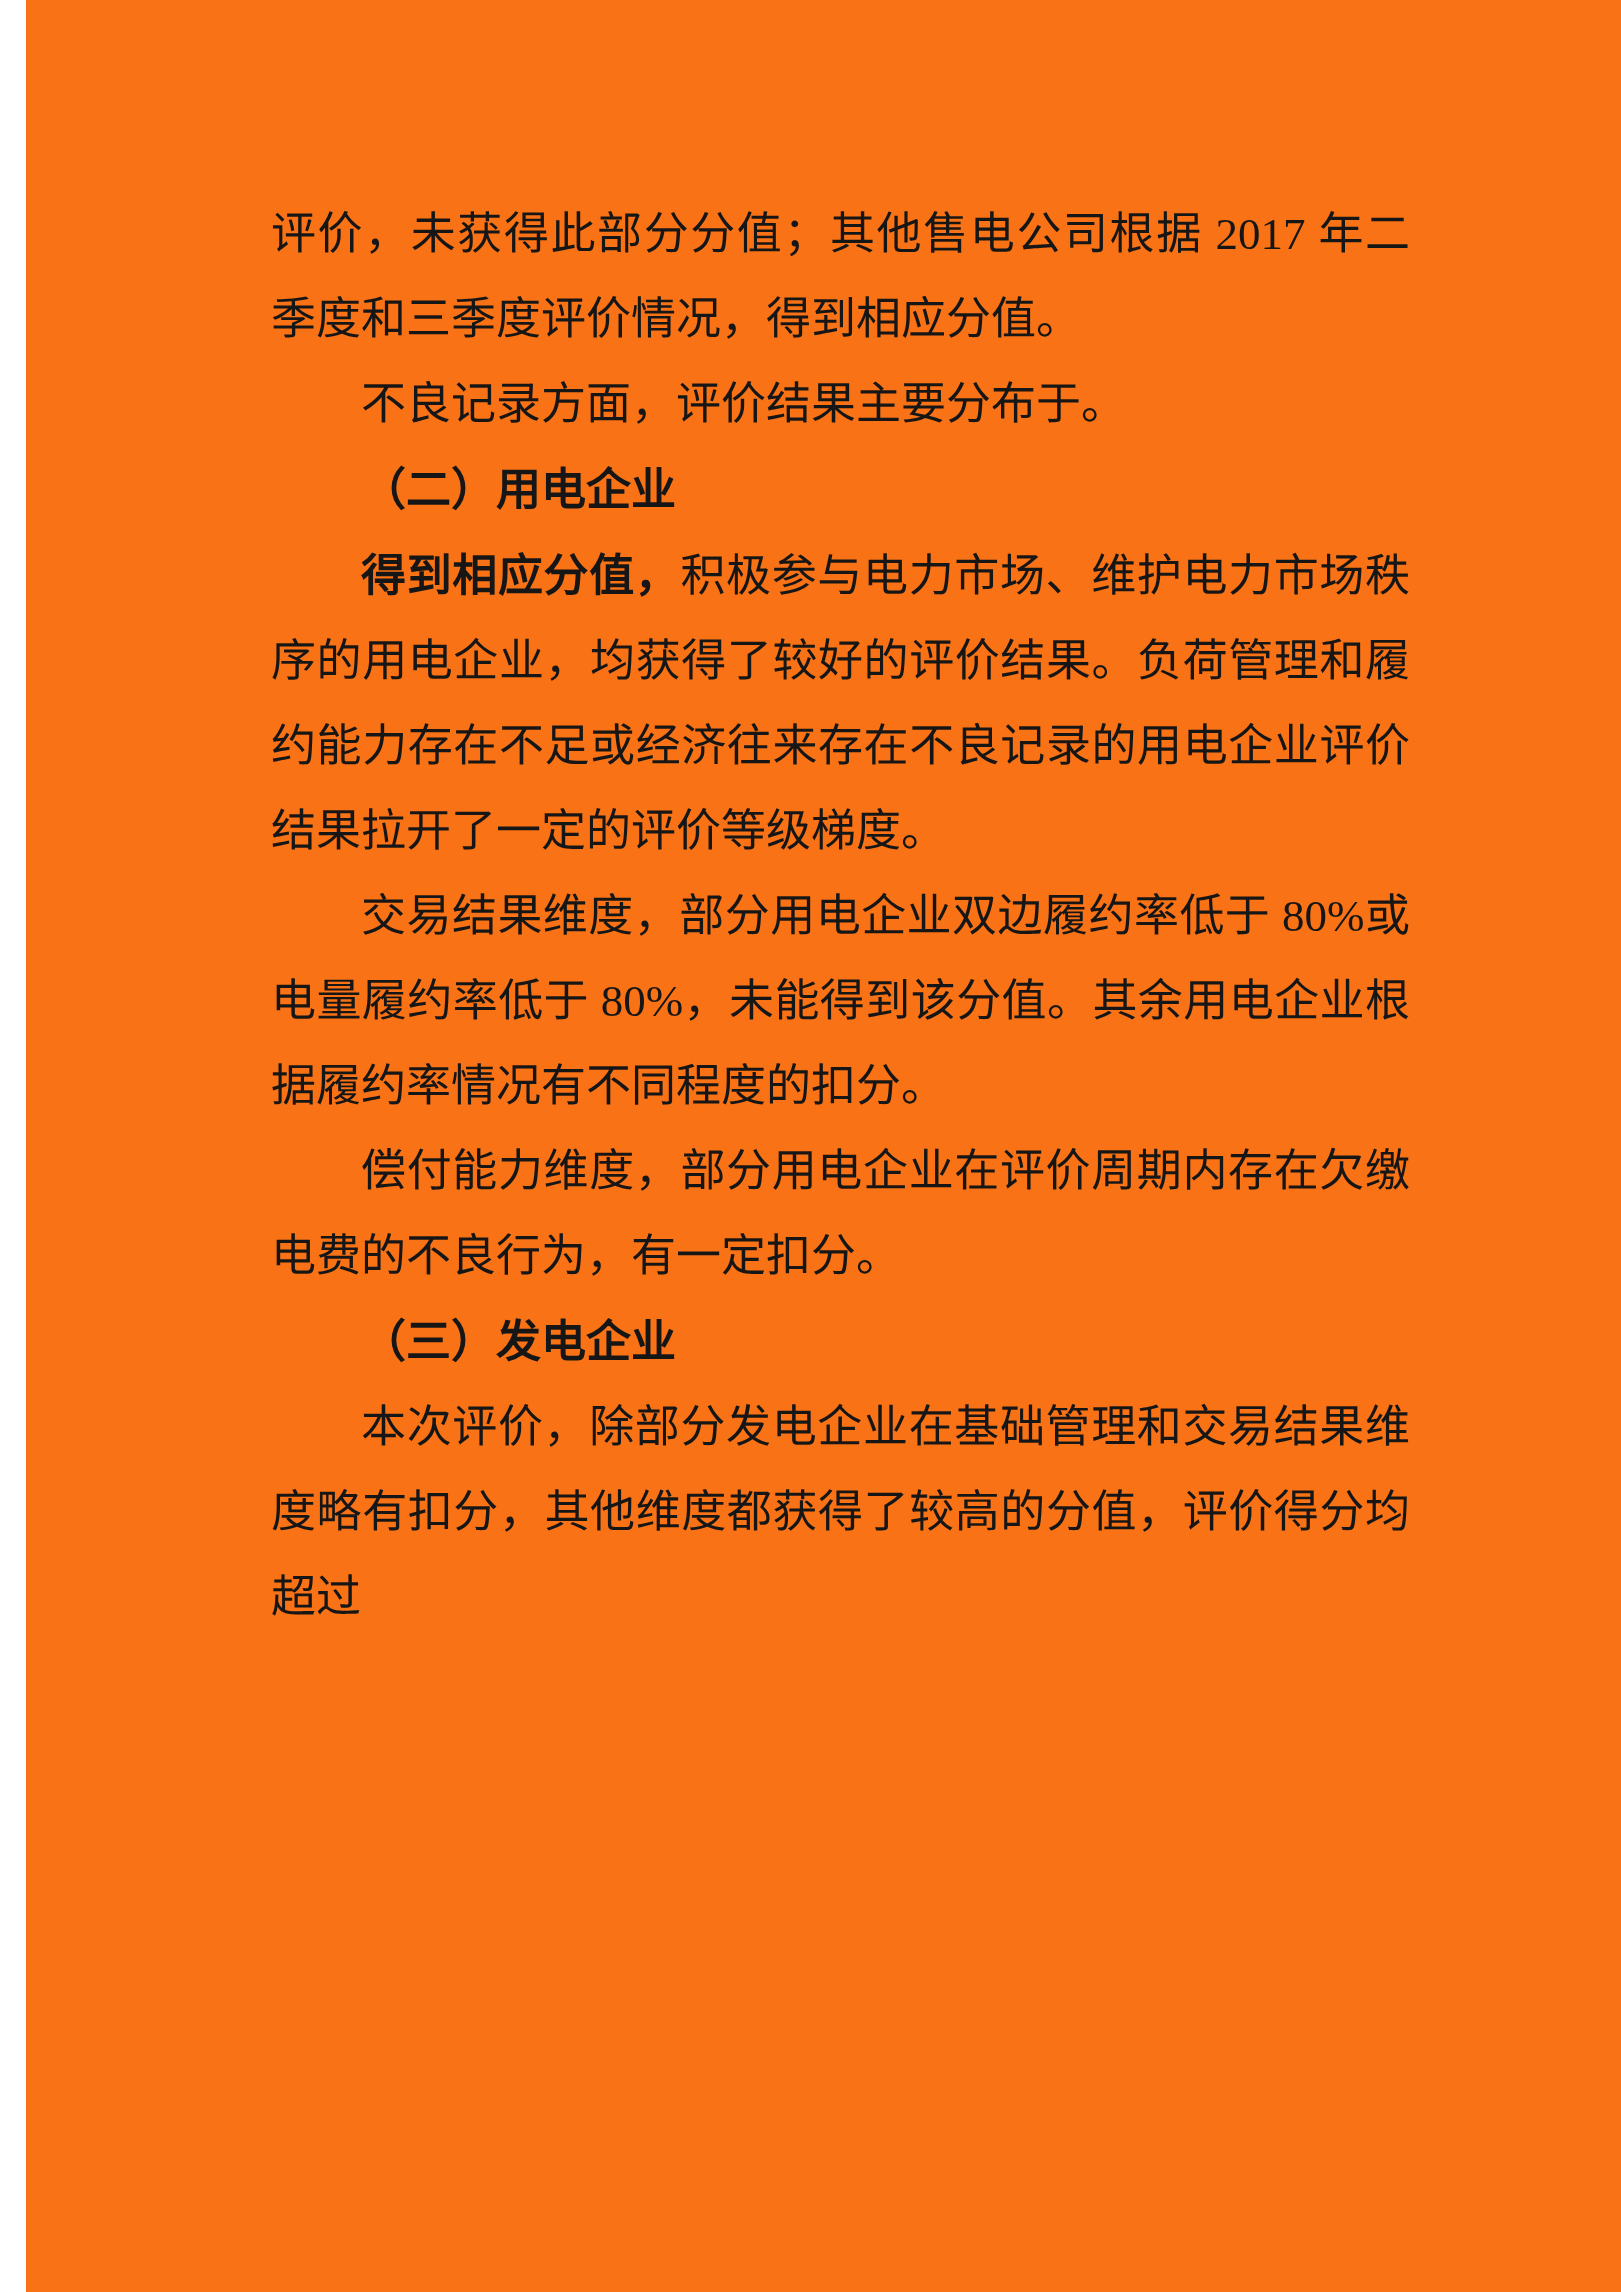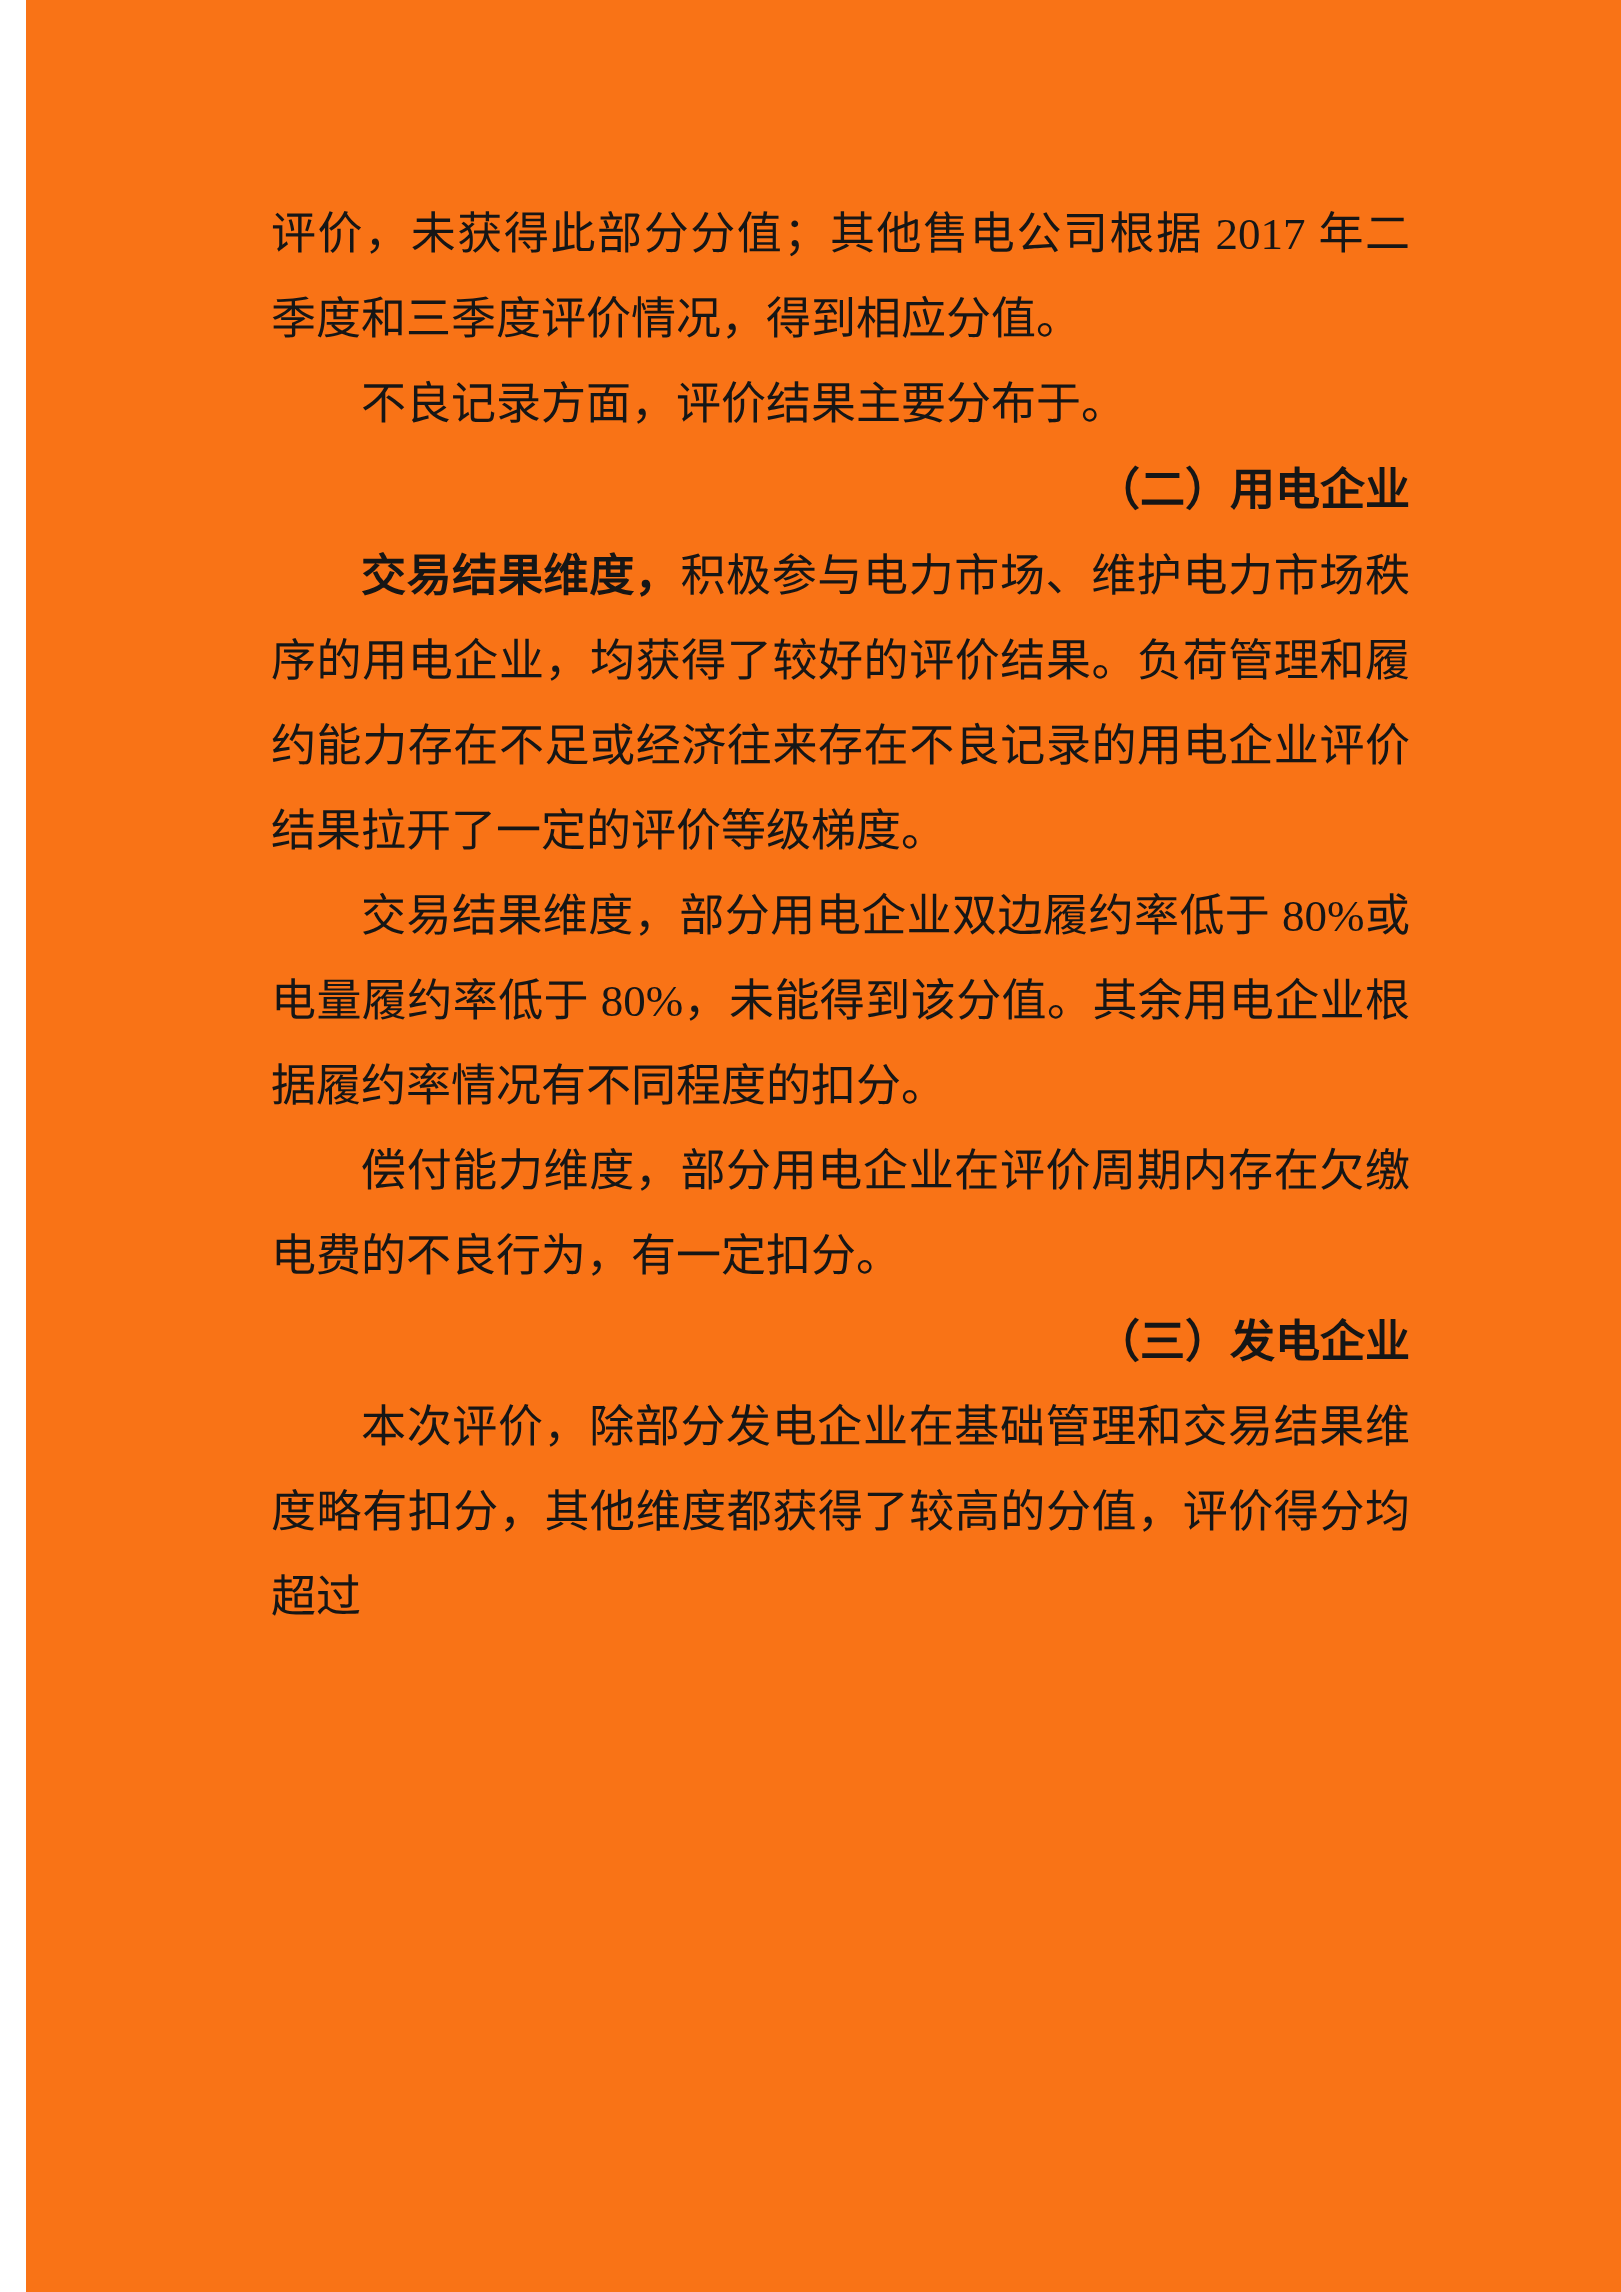--- a/index.html
+++ b/index.html
@@ -30,39 +30,39 @@
   }
   p.para {
     margin: 0;
     padding: 0;
     word-break: normal;
   }
   p.para.indent {
     text-indent: 90px; 
   }
   p.para.heading {
-    text-align: right;
+    text-align: left;
   }
   .seg-bold {
     font-weight: bold;
     font-family: "Liberation Sans", "DejaVu Sans", sans-serif;
   }
   .seg-regular {
     font-weight: normal;
   }
 </style>
 </head>
 <body>
 
 <div class="page">
   <article class="doc-body">
 
   <p class="para"><span class="seg-regular">评价，未获得此部分分值；其他售电公司根据 2017 年二季度和三季度评价情况，得到相应分值。</span></p>
       <p class="para indent"><span class="seg-regular">不良记录方面，评价结果主要分布于。</span></p>
       <p class="para indent heading"><span class="seg-bold">（二）用电企业</span></p>
-      <p class="para indent"><span class="seg-bold">交易结果维度，</span><span class="seg-regular">积极参与电力市场、维护电力市场秩序的用电企业，均获得了较好的评价结果。负荷管理和履约能力存在不足或经济往来存在不良记录的用电企业评价结果拉开了一定的评价等级梯度。</span></p>
+      <p class="para indent"><span class="seg-bold">得到相应分值，</span><span class="seg-regular">积极参与电力市场、维护电力市场秩序的用电企业，均获得了较好的评价结果。负荷管理和履约能力存在不足或经济往来存在不良记录的用电企业评价结果拉开了一定的评价等级梯度。</span></p>
       <p class="para indent"><span class="seg-regular">交易结果维度，部分用电企业双边履约率低于 80%或电量履约率低于 80%，未能得到该分值。其余用电企业根据履约率情况有不同程度的扣分。</span></p>
       <p class="para indent"><span class="seg-regular">偿付能力维度，部分用电企业在评价周期内存在欠缴电费的不良行为，有一定扣分。</span></p>
       <p class="para indent heading"><span class="seg-bold">（三）发电企业</span></p>
       <p class="para indent"><span class="seg-regular">本次评价，除部分发电企业在基础管理和交易结果维度略有扣分，其他维度都获得了较高的分值，评价得分均超过</span></p>
     </article>
 </div>
 
 
 </body></html>

